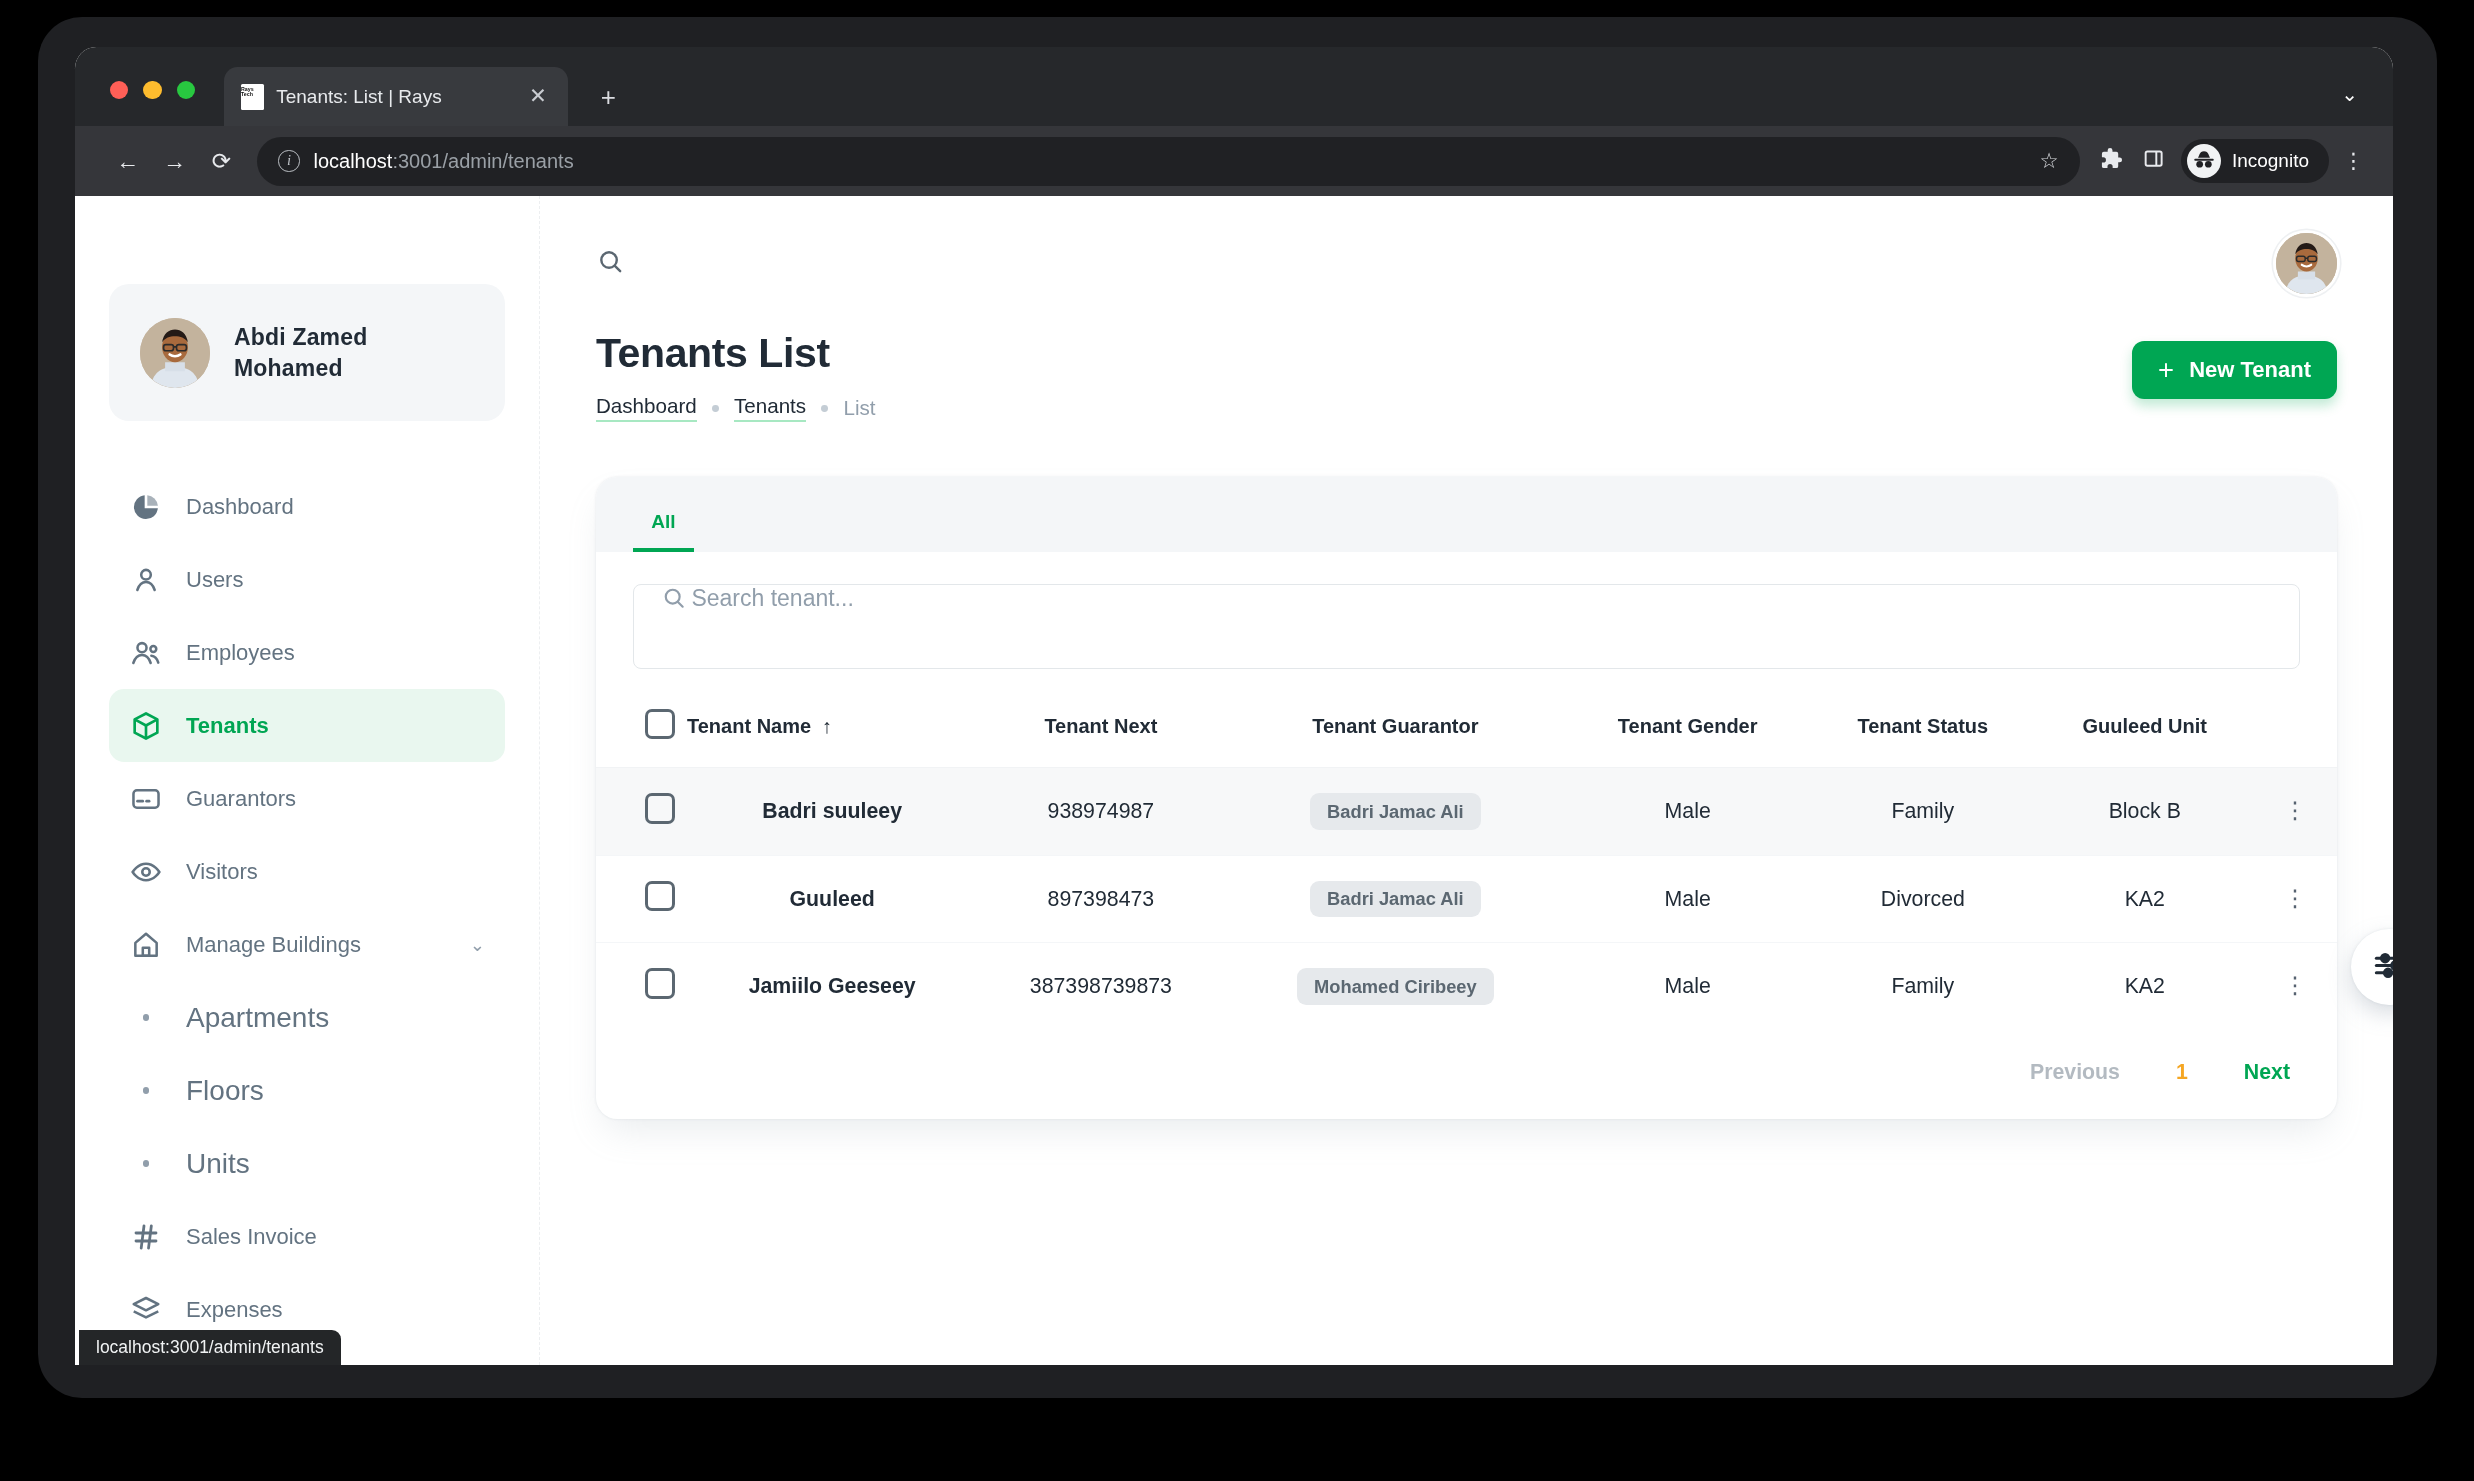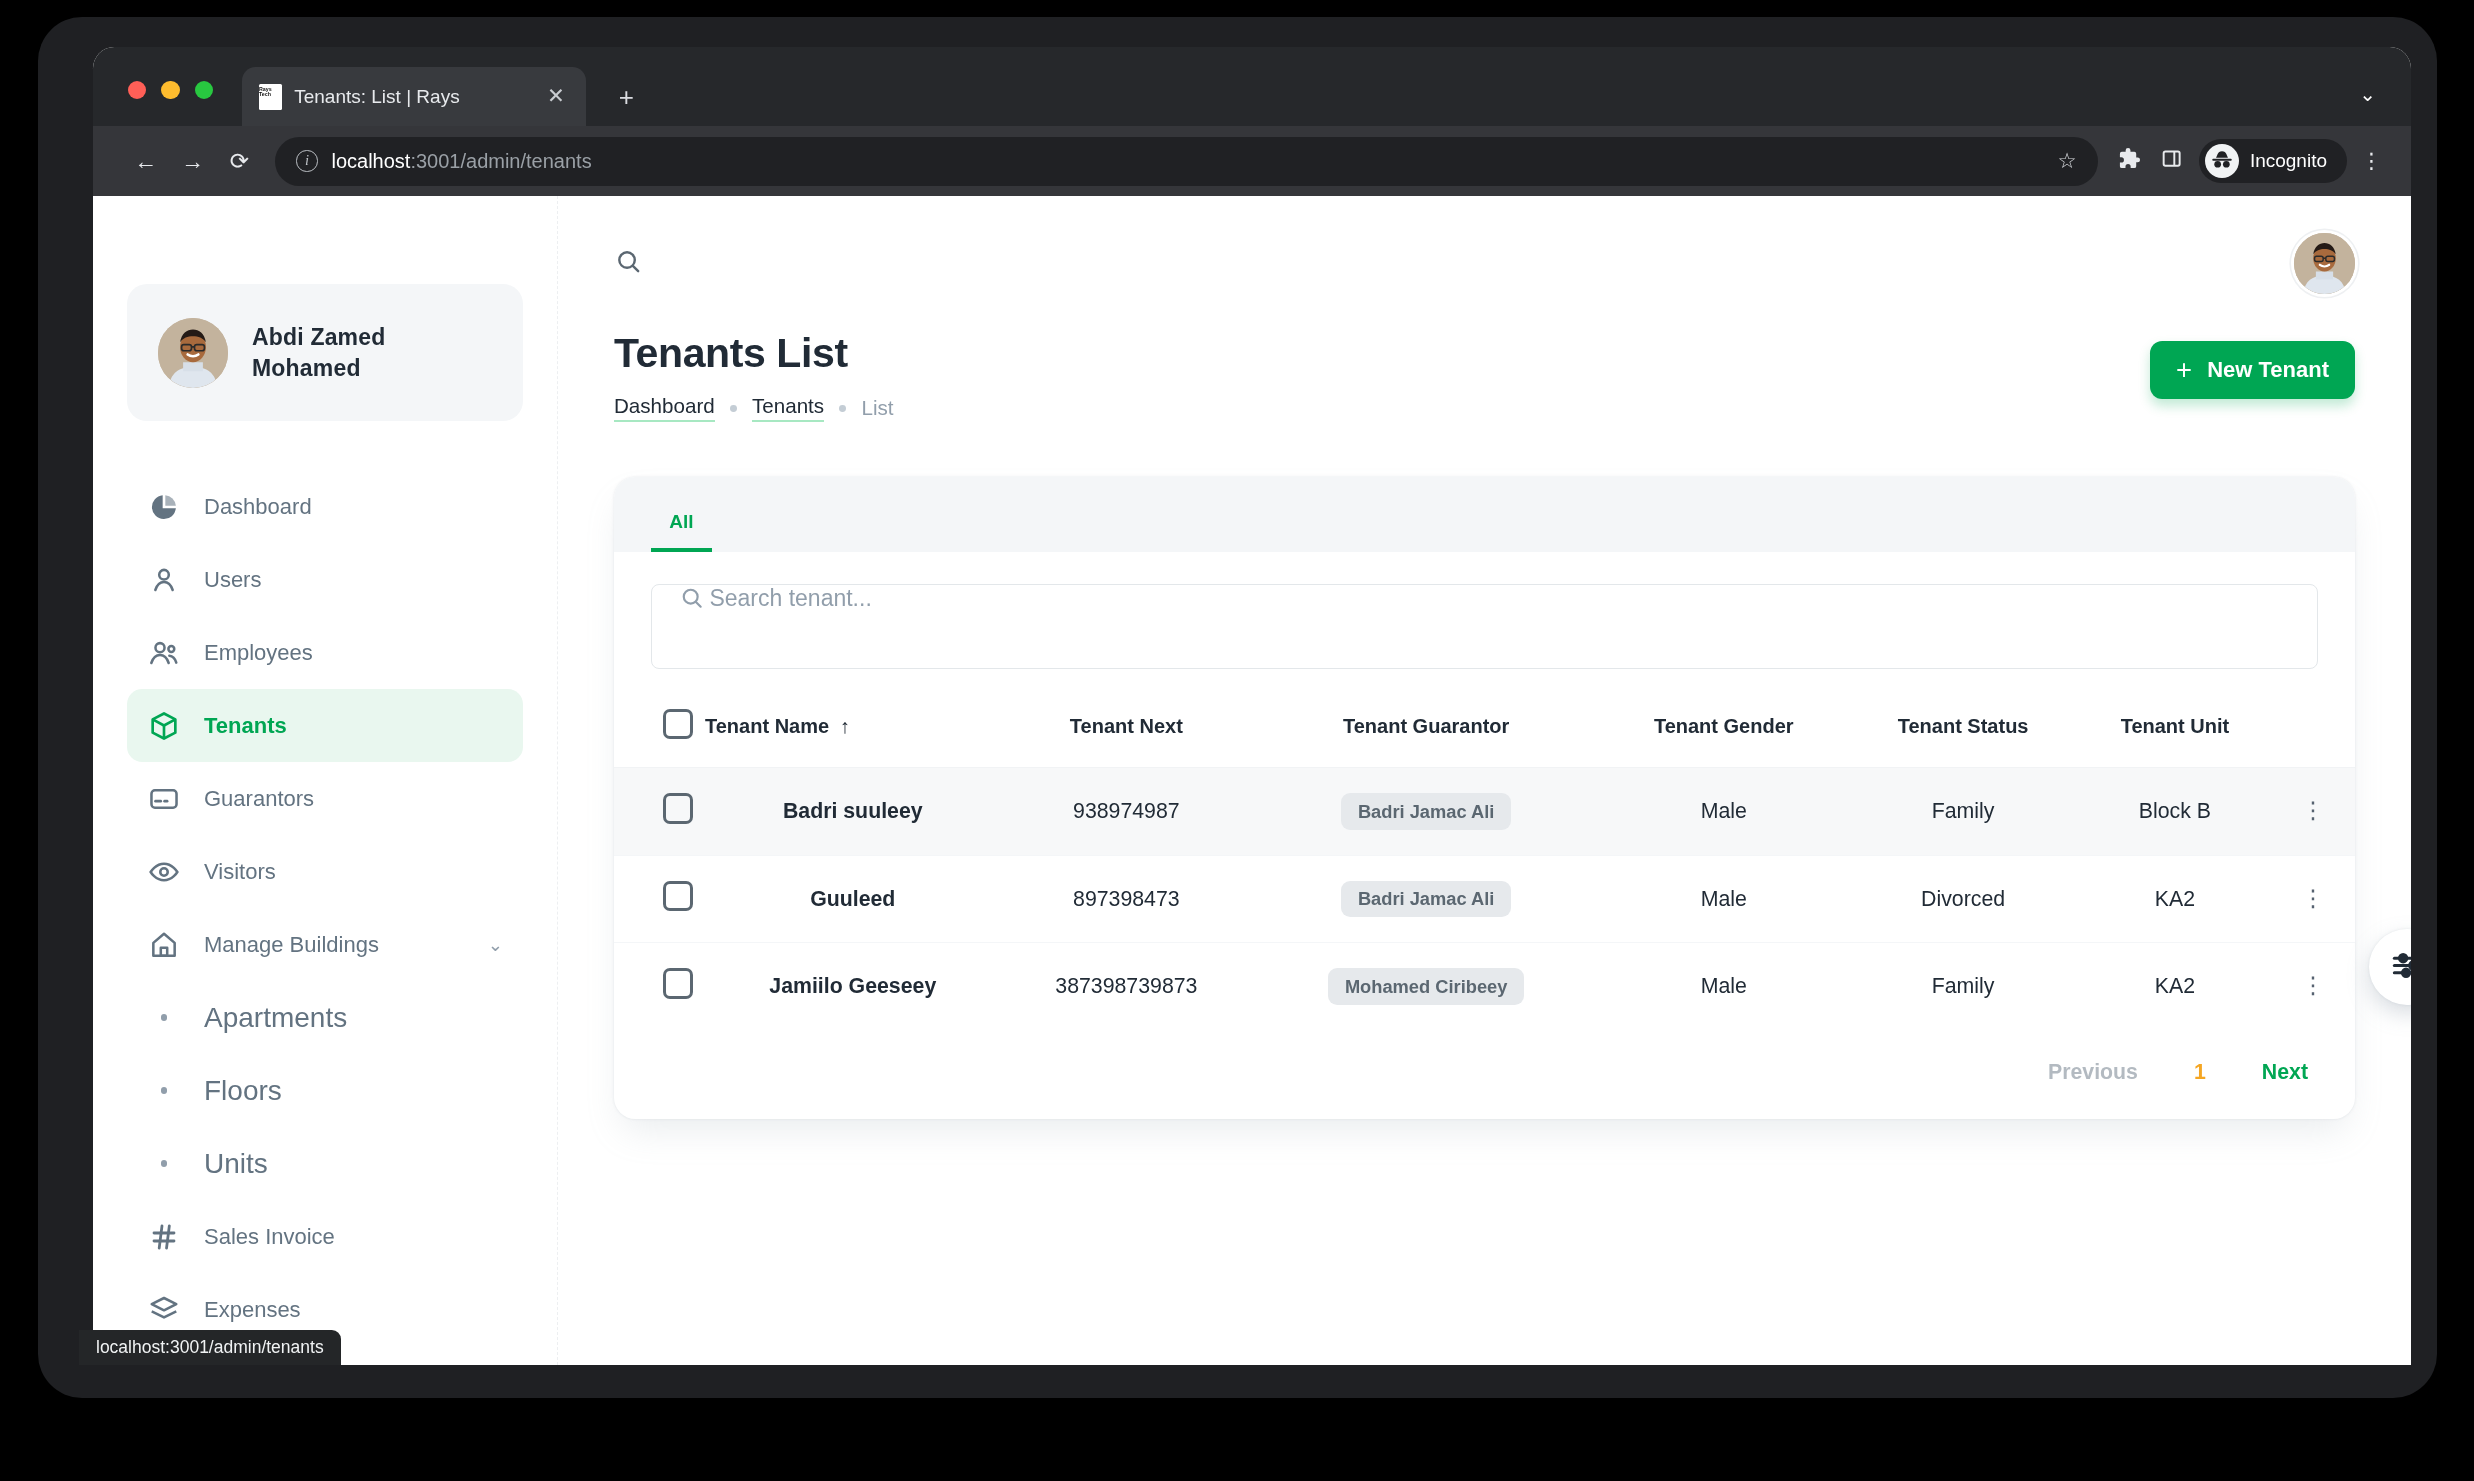--- a/index.html
+++ b/index.html
@@ -22,21 +22,21 @@
     position: absolute;
     left: 38px; top: 17px;
     width: 2399px; height: 1381px;
     background: #1f2023;
     border-radius: 44px;
   }
 
   
   .browser {
     position: absolute;
-    left: 93px; top: 47px;
+    left: 75px; top: 47px;
     width: 2318px; height: 1318px;
     background: #ffffff;
     border-radius: 21.3px 21.3px 0 0;
     overflow: hidden;
   }
 
   
   .tabstrip {
     position: relative;
     height: 79px;
@@ -594,21 +594,21 @@
                 <th class="name-col">
                   <span class="sort-wrap">
                     <span>Tenant Name</span>
                     <span class="sort-arrow">↑</span>
                   </span>
                 </th>
                 <th>Tenant Next</th>
                 <th>Tenant Guarantor</th>
                 <th>Tenant Gender</th>
                 <th>Tenant Status</th>
-                <th>Tenant Unit</th>
+                <th>Guuleed Unit</th>
                 <th class="act-col"></th>
               </tr>
             </thead>
             <tbody>
 
               <tr class="hovered">
                 <td class="chk-col">
                   <span class="chk"></span>
                 </td>
                 <td class="name-col">Badri suuleey</td>

